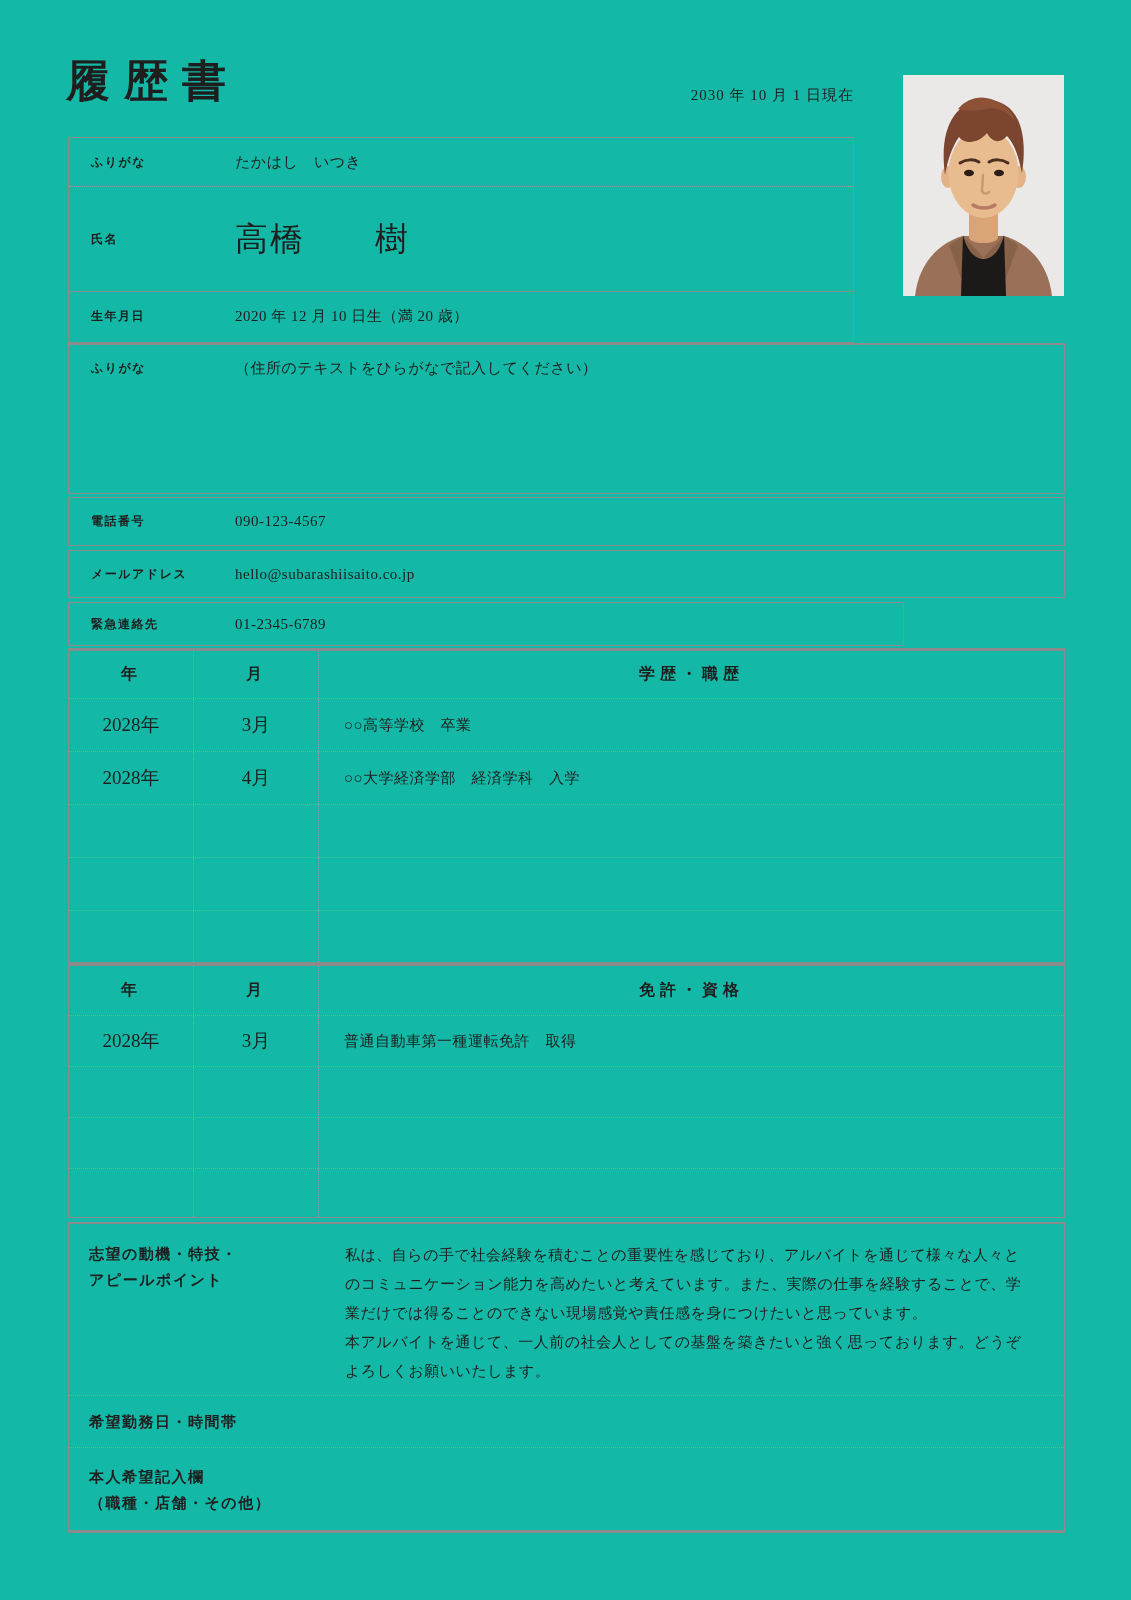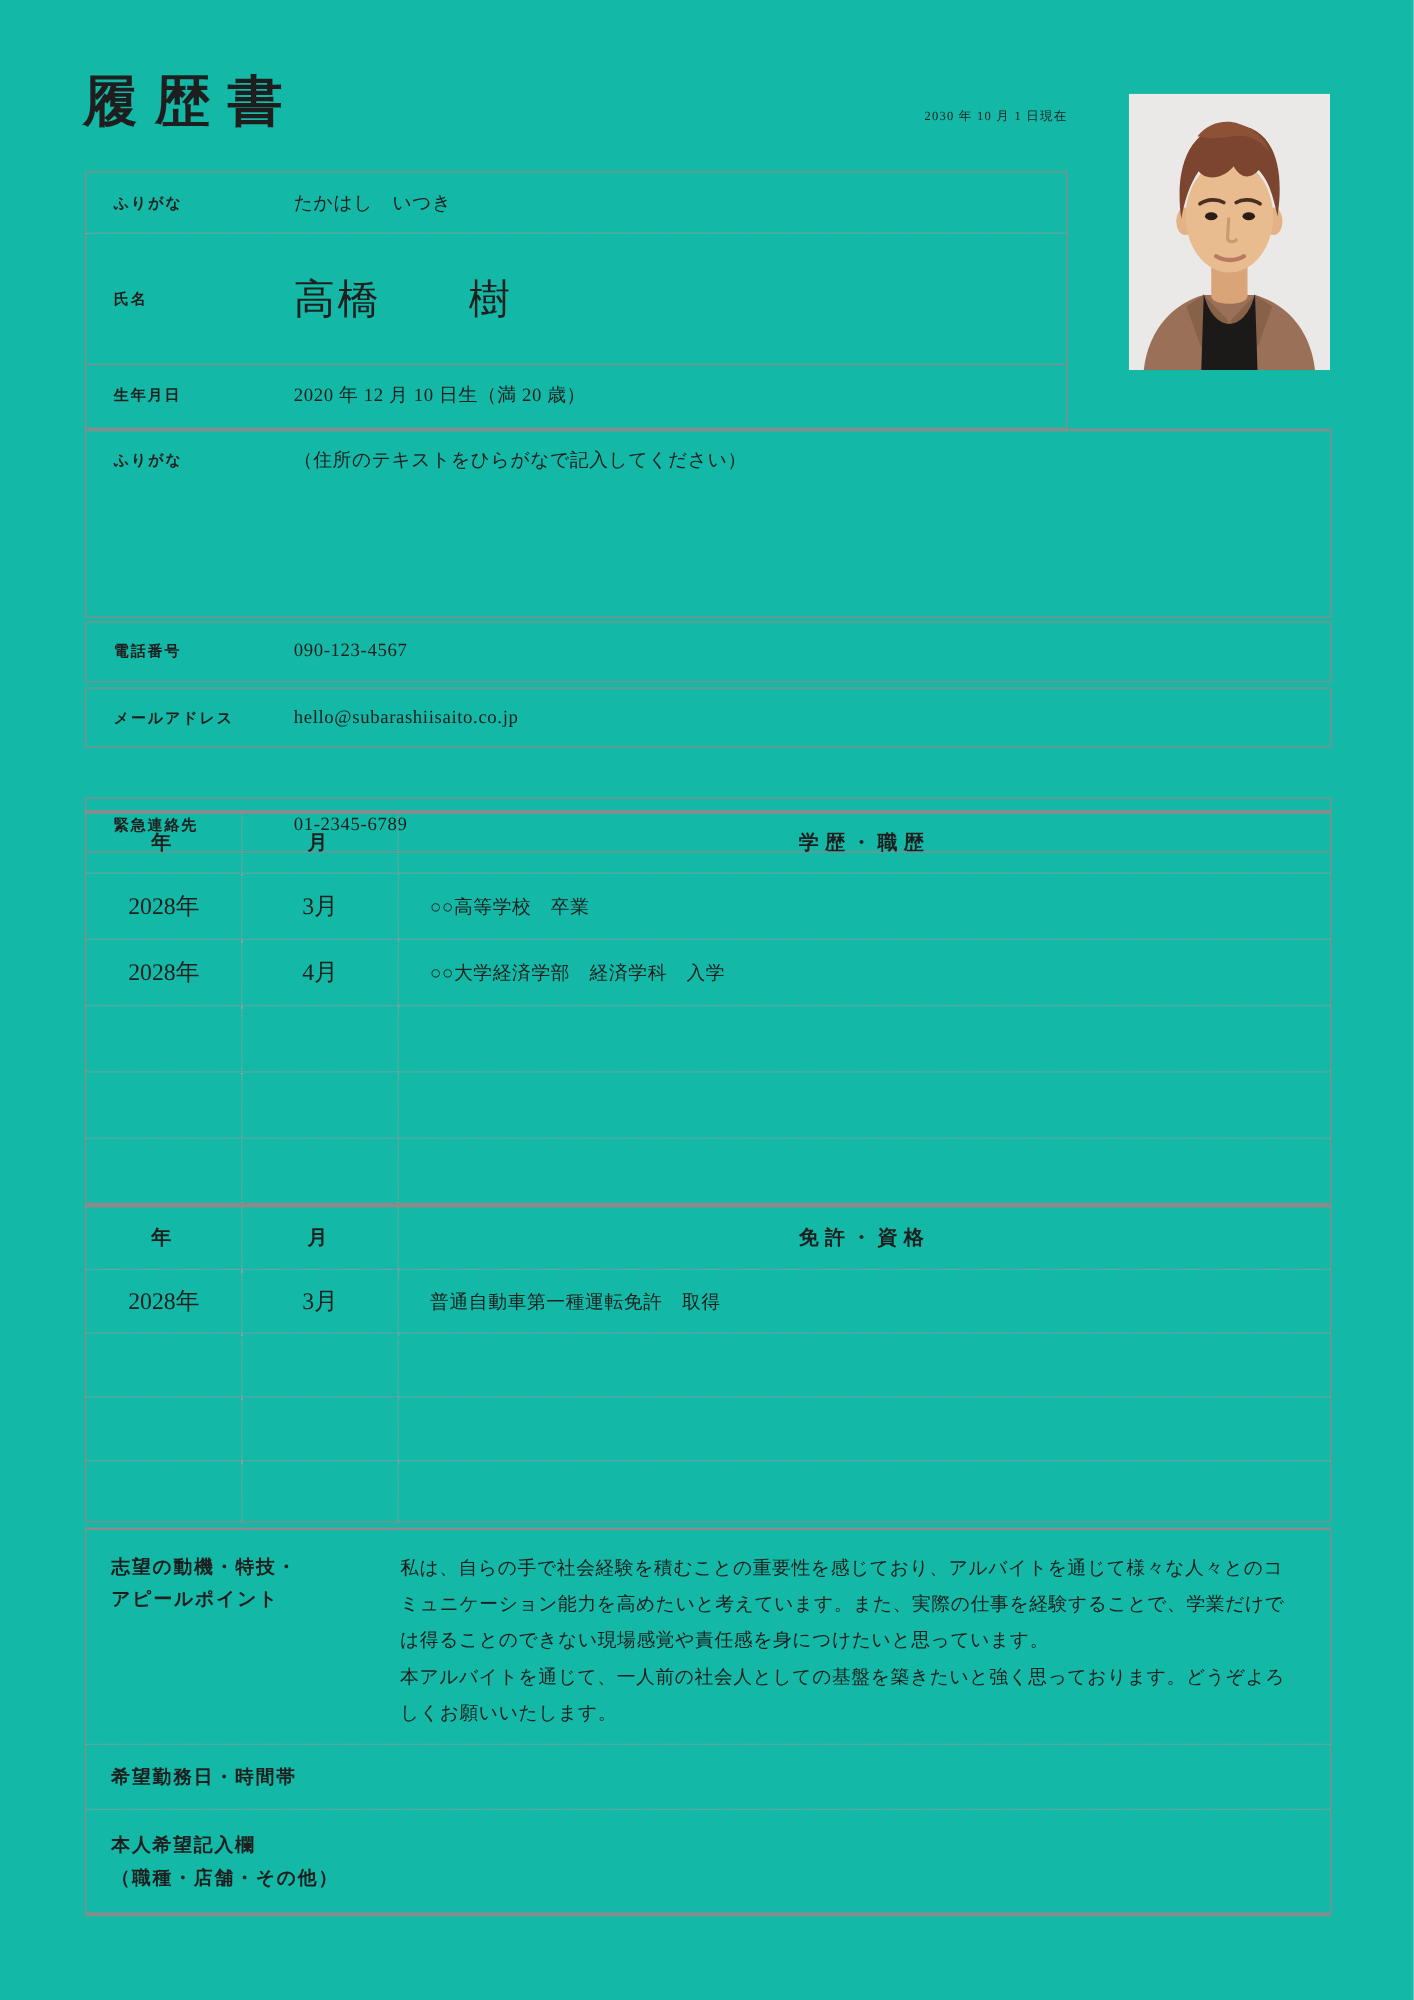--- a/index.html
+++ b/index.html
@@ -15,21 +15,21 @@
     font-weight:bold; font-size:12px; letter-spacing:1.5px;
     padding-left:22px; box-sizing:border-box; flex:0 0 166px;
   }
   .value { font-size:15px; letter-spacing:0.5px; }
   .dotted-top { border-top:1px dotted #9a9a9a; }
   .solid-top  { border-top:1px solid #8b8b8b; }
 
   .title {
     font-size:44px; font-weight:bold; letter-spacing:14px; line-height:1;
   }
-  .date-note { font-size:10px; letter-spacing:1px; text-align:right; }
+  .date-note { font-size:15px; letter-spacing:1px; text-align:right; }
 
   .big-name { font-size:33px; letter-spacing:2px; }
 
   
   .tbl { display:flex; flex-direction:column; }
   .trow { display:flex; box-sizing:border-box; align-items:center; }
   .cell-year, .cell-month {
     flex:0 0 125px; text-align:center; font-size:19px; align-self:stretch;
     display:flex; align-items:center; justify-content:center;
     border-right:1px dotted #9a9a9a; box-sizing:border-box;
@@ -45,21 +45,21 @@
     text-align:center; padding-left:0;
   }
 
   .multiline { white-space:pre-line; }
 
   .b-label {
     font-weight:bold; font-size:15px; letter-spacing:1.5px;
     padding-left:20px; box-sizing:border-box; flex:0 0 251px;
     line-height:26px;
   }
-  .b-text { flex:1; font-size:15px; line-height:29px; letter-spacing:0.5px; padding-right:34px; }
+  .b-text { flex:1; font-size:15px; line-height:29px; letter-spacing:0.5px; padding-right:34px;margin-left:25px; }
 </style>
 </head>
 <body>
 
 <div class="page">
 
   <div class="abs title" style="left:66px; top:60px;">履歴書</div>
 
   <div class="abs date-note" style="left:554px; top:86px; width:300px;">2030 年  10 月  1 日現在</div>
 
@@ -122,21 +122,21 @@
   <div class="abs box row" style="left:68px; top:497px; width:997px; height:49px;">
     <div class="label">電話番号</div>
     <div class="value">090-123-4567</div>
   </div>
 
   <div class="abs box row" style="left:68px; top:550px; width:997px; height:48px;align-items:center;">
     <div class="label">メールアドレス</div>
     <div class="value">hello@subarashiisaito.co.jp</div>
   </div>
 
-  <div class="abs box row" style="left:68px; top:602px; width:997px; height:44px;margin-top:36px;">
+  <div class="abs box row" style="left:68px; top:602px; width:836px; height:44px;">
     <div class="label">緊急連絡先</div>
     <div class="value">01-2345-6789</div>
   </div>
 
   <div class="abs box tbl" style="left:68px; top:648px; width:997px; height:315px; border-top-width:3px;">
     <div class="trow thead" style="height:47px;">
       <div class="cell-year">年</div>
       <div class="cell-month">月</div>
       <div class="cell-content">学歴・職歴</div>
     </div>

